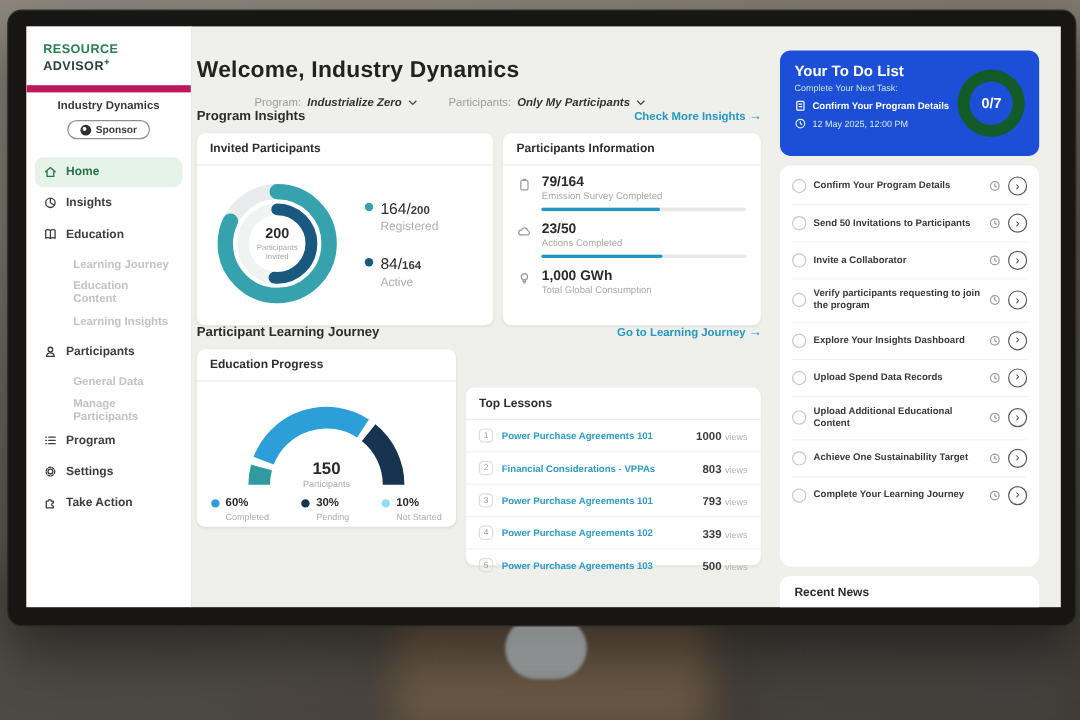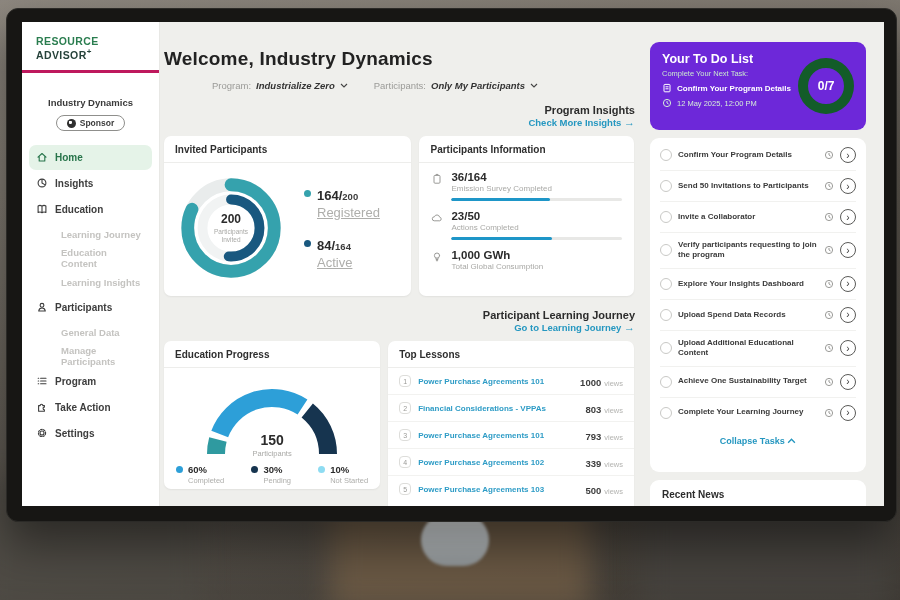--- a/index.html
+++ b/index.html
@@ -18,62 +18,62 @@
   .stand{ position:absolute; left:421px; top:514px; width:68px; height:52px; border-radius:34px;
     background:linear-gradient(180deg,#e9ebeb 0%, #c2c7c9 40%, #8f9496 100%); filter:blur(1.5px); z-index:1;}
 
   .bezel{ position:absolute; left:6px; top:8px; width:891px; height:514px; background:#171614;
     border-radius:12px; border:1px solid #2b2a27; box-shadow:0 22px 45px rgba(0,0,0,.45); z-index:2;}
   .screen{ position:absolute; left:22px; top:22px; width:862px; height:484px; background:#efefec;
     overflow:hidden; z-index:3; }
 
   
   .sidebar{ position:absolute; left:0; top:0; width:138px; height:100%; background:#ffffff; border-right:1px solid #e8e8e5;}
-  .logo{ padding:13px 12px 9px 14px; font-size:10.5px; font-weight:700; letter-spacing:.4px; border-bottom:3px solid #be185d;}
+  .logo{ padding:13px 12px 9px 14px; font-size:10.5px; font-weight:700; letter-spacing:.4px; border-bottom:6px solid #be185d;}
   .logo .p1{ color:#2a7d4f; } .logo .p2{ color:#26423a; } .logo .plus{ color:#26423a; font-size:8px; vertical-align:super;}
-  .org{ text-align:center; font-size:9.5px; font-weight:700; color:#3a3a3a; margin-top:24px;}
+  .org{ text-align:center; font-size:9.5px; font-weight:700; color:#3a3a3a; margin-top:6px;}
   .badge-wrap{ text-align:center; margin:6px 0 10px;}
   .sponsor{ display:inline-flex; align-items:center; gap:4px; border:1px solid #8f8f8c; border-radius:10px;
     padding:2px 10px; font-size:8.5px; font-weight:700; color:#3c3c3c; background:#fff;}
   .sponsor .dot{ width:9px; height:9px; border-radius:50%; background:radial-gradient(circle at 38% 38%, #ffffff 0 1.3px, #2f2f2f 1.9px);}
   .nav{ padding:2px 0;}
   .nav-item{ display:flex; align-items:center; gap:7px; height:25px; margin:1px 7px; padding:0 7px;
     border-radius:7px; font-size:10px; font-weight:700; color:#3d3d3d; cursor:default;}
   .nav-item svg{ flex:0 0 12px; }
   .nav-item.sub{ padding-left:32px; height:23px; color:#c4c3c0; font-weight:700; font-size:9.5px;}
   .nav-item.active{ background:#e5f3e8; color:#27744a;}
 
   
   .main{ position:absolute; left:132px; top:0; width:490px; height:100%; padding:26px 10px 0 10px;}
   .welcome{ font-size:19px; font-weight:700; color:#222; letter-spacing:.2px;}
   .filters{ display:flex; align-items:center; gap:26px; margin-top:10px; font-size:9.5px;margin-left:48px;}
   .filter{ display:flex; align-items:center; gap:5px;}
   .filter .lab{ color:#9b9b98;}
   .filter .val{ color:#333; font-weight:700;font-style:italic;}
   .chev{ width:8px; height:5px; }
-  .section-row{ display:flex; align-items:flex-end; justify-content:space-between; margin-top:13px; width:471px;flex-direction:column;}
+  .section-row{ display:flex; align-items:center; justify-content:space-between; width:471px;}
   .section-title{ font-size:11px; font-weight:700; color:#2c2c2c;}
   .tlink{ font-size:9.5px; font-weight:700; color:#2597c0; cursor:pointer;}
   .tlink .arr{ font-size:11px;}
   .cards{ display:flex; gap:8px; margin-top:8px;}
   .card{ background:#fff; border-radius:7px; box-shadow:0 1px 2px rgba(0,0,0,.06);}
   .card-title{ font-size:10px; font-weight:700; color:#2e2e2e; padding:8px 11px 7px; border-bottom:1px solid #ededeb;}
 
   .card-invited{ width:248px; height:160px;}
   .invited-body{ display:flex; align-items:center; padding:6px 8px;}
   .donut-wrap{ position:relative; width:118px; height:118px;}
   .donut-center{ position:absolute; inset:0; display:flex; flex-direction:column; align-items:center; justify-content:center; text-align:center;}
   .donut-center .v{ font-size:12px; font-weight:700; color:#2b2b2b;}
   .donut-center .l{ font-size:6.5px; color:#a9a9a6; width:46px; margin-top:2px; line-height:1.25;}
   .dlegend{ margin-left:14px; display:flex; flex-direction:column; gap:16px;}
   .dleg-item{ display:flex; gap:6px; align-items:flex-start;}
   .dleg-dot{ width:7px; height:7px; border-radius:50%; margin-top:4px;}
-  .dleg-big{ font-size:13px; font-weight:700; color:#2b2b2b;}
+  .dleg-big{ font-size:13px; font-weight:400; color:#2b2b2b;}
   .dleg-small{ font-size:9.5px; font-weight:700; color:#3c3c3c;}
-  .dleg-lab{ font-size:13px; color:#aeaeab; margin-top:1px;text-decoration:underline;}
+  .dleg-lab{ font-size:10px; color:#aeaeab; margin-top:1px;}
 
   .card-pinfo{ width:215px; height:160px;}
   .pinfo-body{ padding:8px 12px 0;}
   .stat{ display:flex; gap:8px; margin-bottom:9px;}
   .stat svg{ flex:0 0 12px; margin-top:2px;}
   .stat-main{ flex:1;}
   .stat-v{ font-size:11.5px; font-weight:700; color:#2b2b2b;}
   .stat-l{ font-size:8px; color:#a9a9a6; margin-top:1px;}
   .bar{ height:3px; background:#e8e8e6; border-radius:2px; margin-top:5px; overflow:hidden;}
   .bar-fill{ height:100%; background:#1e96c8; border-radius:2px;}
@@ -82,32 +82,32 @@
   .gauge-wrap{ position:relative; width:150px; height:86px; margin:6px auto 0;}
   .gauge-center{ position:absolute; left:0; right:0; bottom:2px; text-align:center;}
   .gauge-center .v{ font-size:14px; font-weight:700; color:#2b2b2b;}
   .gauge-center .l{ font-size:7.5px; color:#a9a9a6; margin-top:1px;}
   .glegend{ display:flex; justify-content:space-between; padding:4px 12px 0;}
   .gleg-item{ display:flex; gap:5px;}
   .gleg-dot{ width:7px; height:7px; border-radius:50%; margin-top:2px;}
   .gleg-pct{ font-size:9.5px; font-weight:700; color:#2b2b2b;}
   .gleg-lab{ font-size:7.5px; color:#aeaeab; margin-top:1px;}
 
-  .card-lessons{ width:248px; height:188px;}
+  .card-lessons{ width:248px; height:148px;margin-top:32px;}
   .lesson-row{ display:flex; align-items:center; gap:7px; padding:4px 11px; border-bottom:1px solid #f2f2f0;}
   .lesson-row:last-child{ border-bottom:none;}
   .rank{ width:12px; height:12px; border:1px solid #ddddda; border-radius:4px; font-size:7px; color:#9a9a97;
     display:flex; align-items:center; justify-content:center; flex:0 0 12px;}
   .lesson-title{ flex:1; font-size:8px; font-weight:700; color:#2e9cc6; cursor:pointer;}
   .views-v{ font-size:9.5px; font-weight:700; color:#3c3c3c;}
   .views-s{ font-size:7.5px; color:#b3b3b0; margin-left:3px;}
 
   
   .rightcol{ position:absolute; left:628px; top:0; width:216px; height:100%;}
-  .todo-panel{ position:absolute; top:20px; left:0; width:216px; height:88px; background:#6d28d9; border-radius:9px;
+  .todo-panel{ position:absolute; top:20px; left:0; width:216px; height:88px; background:#1d4ed8; border-radius:9px;
     padding:10px 12px; display:flex; justify-content:space-between;}
   .todo-left{ width:138px;}
   .todo-title{ color:#fff; font-size:12.5px; font-weight:700;}
   .todo-sub{ color:#c9e6cf; font-size:7.5px; margin-top:3px;}
   .todo-task, .todo-due{ display:flex; align-items:center; gap:5px; margin-top:5px;}
   .todo-task span{ color:#fff; font-size:8px; font-weight:700;}
   .todo-due span{ color:#d5ecd9; font-size:7.5px;}
   .todo-ring{ width:56px; height:56px; border-radius:50%; border:10px solid #135c29; align-self:center;
     display:flex; align-items:center; justify-content:center;}
   .todo-ring span{ color:#fff; font-size:12px; font-weight:700;}
@@ -189,31 +189,31 @@
       <div class="nav-item sub">
           <span>Manage Participants</span>
         </div>
       <div class="nav-item">
         <svg width="12" height="12" viewBox="0 0 12 12" fill="none" stroke="currentColor" stroke-width="1.1" stroke-linecap="round">
             <path d="M4.6 3.3 H10 M4.6 6 H10 M4.6 8.7 H10 M2.2 3.3 H2.7 M2.2 6 H2.7 M2.2 8.7 H2.7"></path>
           </svg>
         <span>Program</span>
       </div>
       <div class="nav-item">
-        <svg width="12" height="12" viewBox="0 0 12 12" fill="none" stroke="currentColor" stroke-width="1.1" stroke-linejoin="round">
-            <path d="M2.6 4.6 H4.2 A1.3 1.3 0 1 1 6.8 4.6 H8.4 V6.1 A1.3 1.3 0 1 0 8.4 8.7 V10.2 H2.6 Z"></path>
-          </svg>
-        <span>Take Action</span>
-      </div>
-      <div class="nav-item">
         <svg width="12" height="12" viewBox="0 0 12 12" fill="none" stroke="currentColor" stroke-width="1.1" stroke-linecap="round">
             <circle cx="6" cy="6" r="2"></circle>
             <circle cx="6" cy="6" r="3.6" stroke-dasharray="1.7 1.3"></circle>
           </svg>
         <span>Settings</span>
+      </div>
+      <div class="nav-item">
+        <svg width="12" height="12" viewBox="0 0 12 12" fill="none" stroke="currentColor" stroke-width="1.1" stroke-linejoin="round">
+            <path d="M2.6 4.6 H4.2 A1.3 1.3 0 1 1 6.8 4.6 H8.4 V6.1 A1.3 1.3 0 1 0 8.4 8.7 V10.2 H2.6 Z"></path>
+          </svg>
+        <span>Take Action</span>
       </div>
     </div>
   </div>
 
   <div class="main">
     <div class="welcome">Welcome, Industry Dynamics</div>
 
     <div class="filters">
       <div class="filter">
         <span class="lab">Program:</span>
@@ -274,21 +274,21 @@
 
       <div class="card card-pinfo">
         <div class="card-title">Participants Information</div>
         <div class="pinfo-body">
           <div class="stat">
             <svg width="12" height="12" viewBox="0 0 12 12" fill="none" stroke="#9a9a97" stroke-width="1">
                 <rect x="3" y="2.4" width="6" height="7.8" rx="1"></rect>
                 <path d="M4.6 2.4 a1.4 1.1 0 0 1 2.8 0"></path>
               </svg>
             <div class="stat-main">
-              <div class="stat-v">36/164</div>
+              <div class="stat-v">79/164</div>
               <div class="stat-l">Emission Survey Completed</div>
               <div class="bar">
                   <div class="bar-fill" style="width: 58%;"></div>
                 </div>
             </div>
           </div>
           <div class="stat">
             <svg width="12" height="12" viewBox="0 0 12 12" fill="none" stroke="#9a9a97" stroke-width="1">
                 <path d="M3.2 8.8a2 2 0 0 1 .2-4 2.7 2.7 0 0 1 5.2.3 1.9 1.9 0 0 1 .2 3.7z"></path>
               </svg>
@@ -490,25 +490,19 @@
       </div>
       <div class="task-row" style="border-bottom:none;">
         <span class="task-check"></span>
         <span class="task-label">Complete Your Learning Journey</span>
         <svg class="task-clock" width="10" height="10" viewBox="0 0 10 10" fill="none" stroke="#9a9a97" stroke-width="1">
             <circle cx="5" cy="5" r="3.6"></circle>
             <path d="M5 3 V5 L6.6 6"></path>
           </svg>
         <span class="task-go">›</span>
       </div>
-      <div class="collapse-row">
-        <span>Collapse Tasks</span>
-        <svg width="9" height="6" viewBox="0 0 8 5" fill="none" stroke="#2597c0" stroke-width="1.2">
-            <path d="M1 4 L4 1 L7 4"></path>
-          </svg>
-      </div>
     </div>
 
     <div class="news-card">
       <div class="news-title">Recent News</div>
     </div>
   </div>
 </div>
 
 </body></html>

